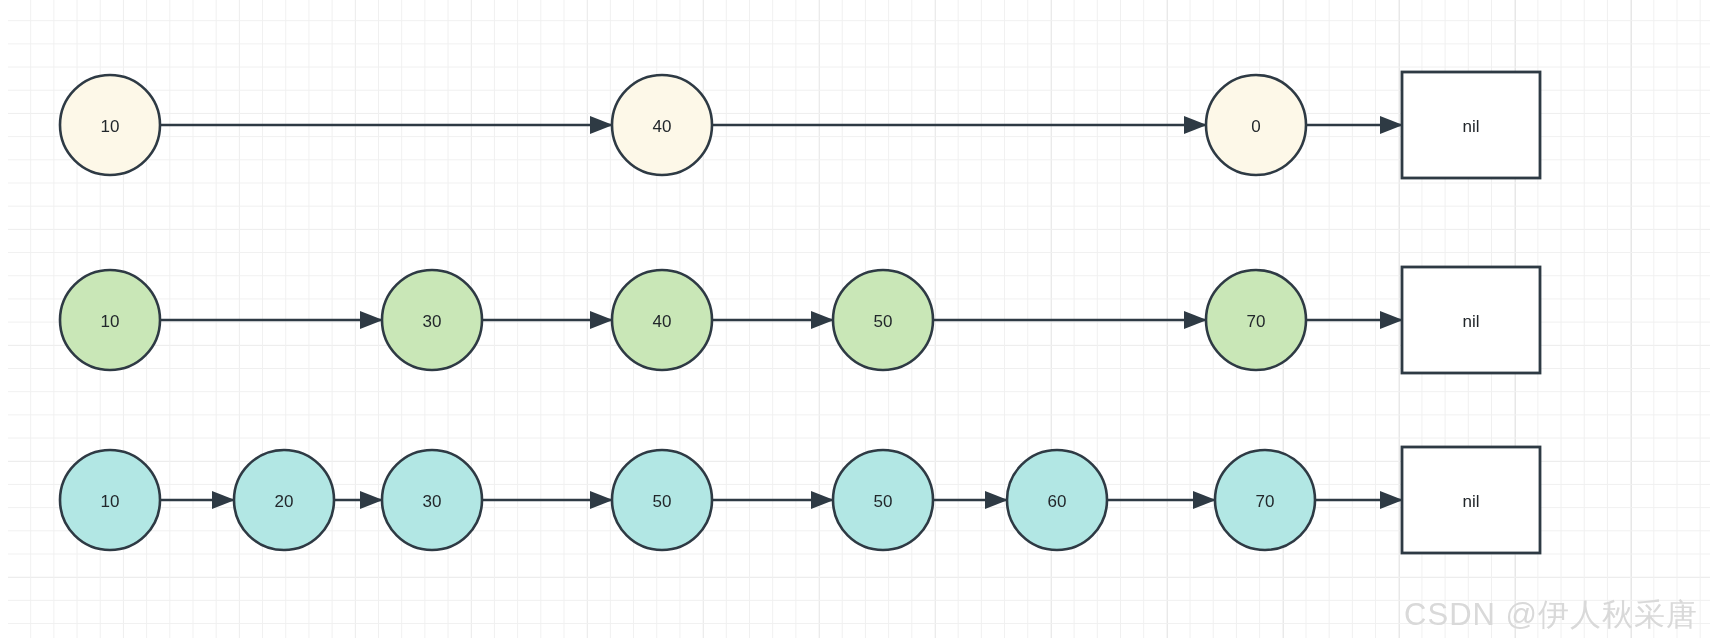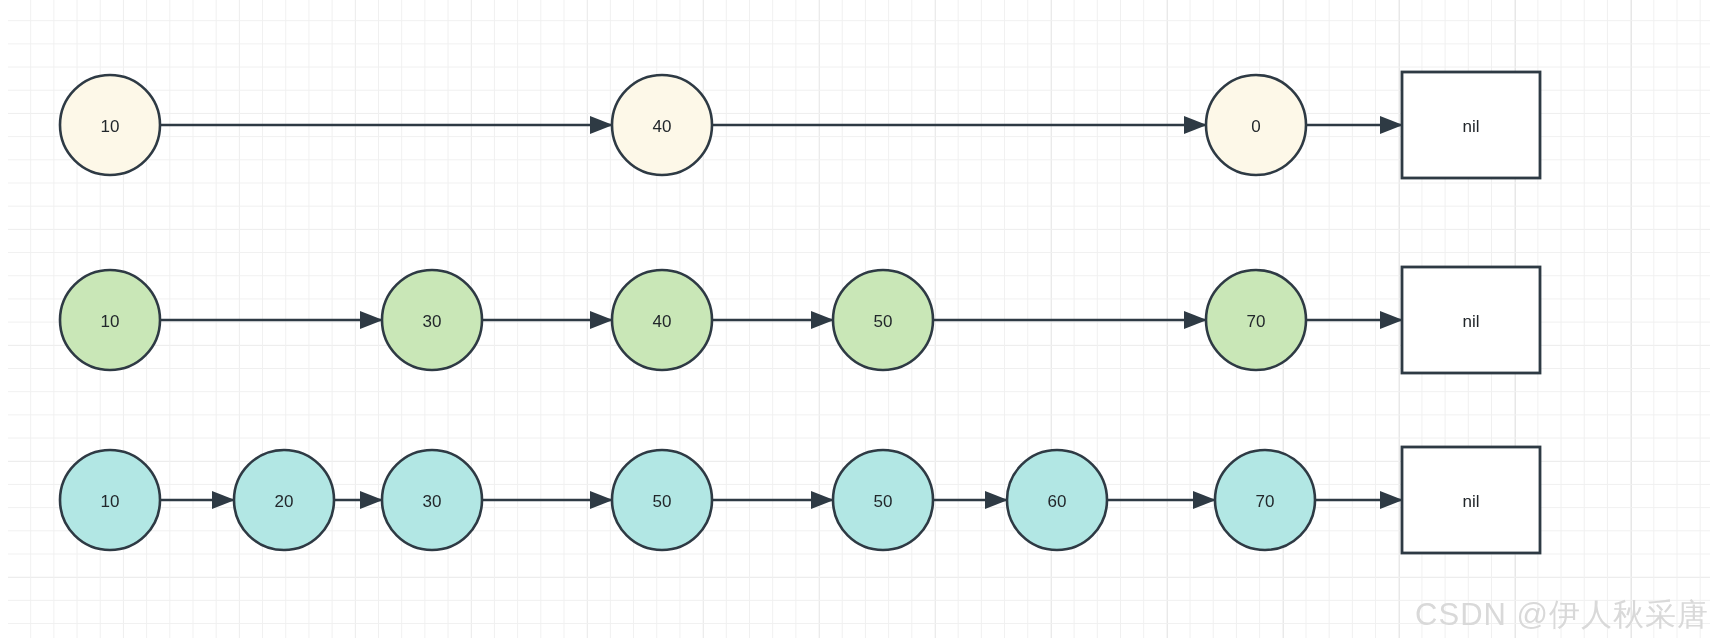--- a/index.html
+++ b/index.html
@@ -56,21 +56,21 @@
     text-anchor: middle;
     dominant-baseline: central;
   }
   .edge-line {
     stroke: #2e3a44;
     stroke-width: 2.6;
     fill: none;
   }
   .watermark {
     position: absolute;
-    right: 9px;
+    right: 20px;
     bottom: 2px;
     font-family: "Liberation Sans", "DejaVu Sans", sans-serif;
     font-size: 31px;
     color: #d9d9d9;
     letter-spacing: 1px;
     white-space: nowrap;
     user-select: none;
     pointer-events: none;
   }
 </style>

